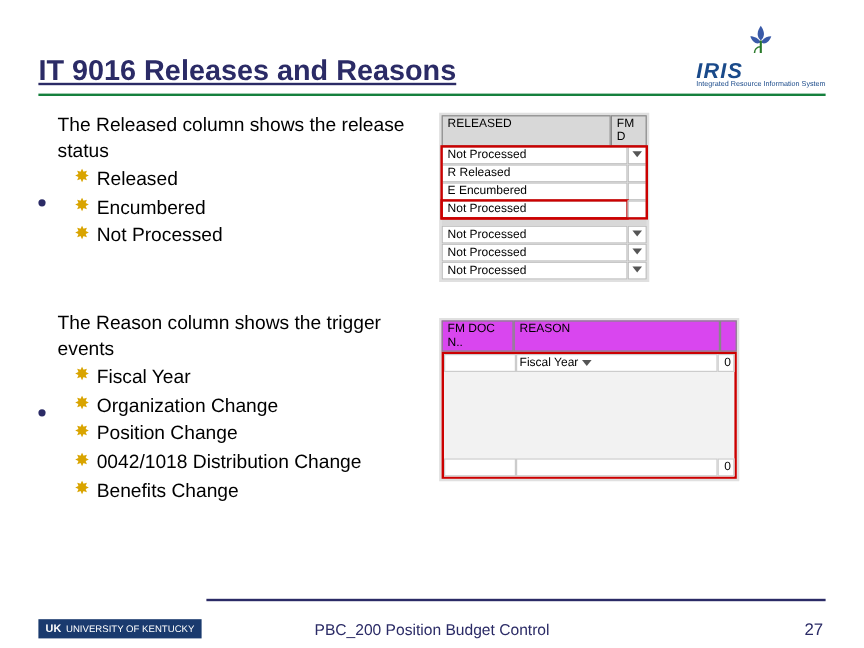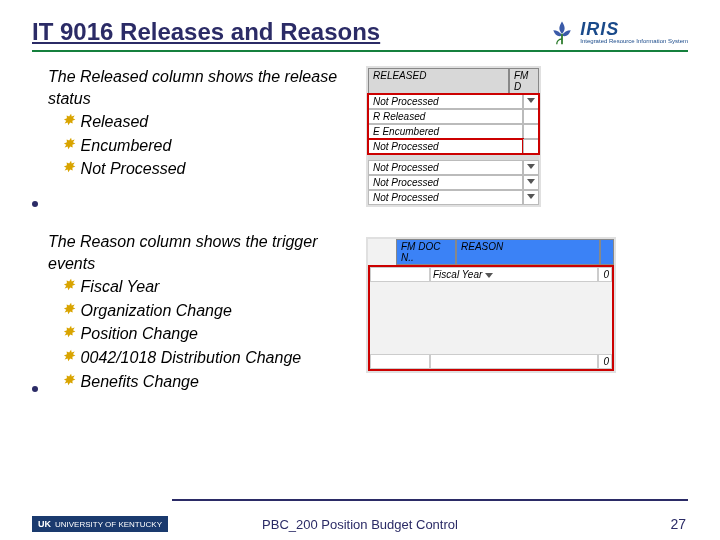--- a/index.html
+++ b/index.html
@@ -1,47 +1,47 @@
 <!DOCTYPE html>
 <html><head>
 <meta charset="utf-8">
 <style>
   * { box-sizing: border-box; margin: 0; padding: 0; }
   html, body { width: 720px; height: 540px; font-family: Verdana, Geneva, sans-serif; background: #fff; color: #000; }
   .slide { position: relative; width: 720px; height: 540px; padding: 18px 32px 0 32px; }
   .title-row { display: flex; align-items: flex-end; justify-content: space-between; border-bottom: 2px solid #15803d; padding-bottom: 4px; margin-bottom: 14px; }
   .title { font-size: 24px; font-weight: bold; color: #2b2b66; text-decoration: underline; text-decoration-color: #2b2b66; }
-  .logo { display: flex; align-items: center; gap: 4px; }
+  .logo { display: flex; align-items: center; gap: 4px; flex-direction: column; }
   .logo-mark { width: 28px; height: 28px; }
   .logo-text { display: flex; flex-direction: column; line-height: 1; }
   .logo-iris { font-size: 18px; font-weight: bold; color: #1a4a8a; letter-spacing: 1px; font-style: italic; }
   .logo-sub { font-size: 6px; color: #1a4a8a; }
   .content { display: flex; flex-direction: column; gap: 24px; }
-  .point { display: flex; align-items: flex-end; gap: 10px; font-style: italic; }
+  .point { display: flex; align-items: center; gap: 10px; }
   .dot { width: 6px; height: 6px; border-radius: 50%; background: #2b2b66; margin-top: 8px; flex-shrink: 0; }
   .point-body { display: flex; gap: 18px; align-items: flex-start; }
   .point-text { width: 300px; font-size: 16px; line-height: 1.35; }
   .point-lead { font-weight: normal; }
   .sub-list { margin-top: 2px; }
   .sub-item { display: flex; align-items: flex-start; gap: 6px; padding-left: 14px; margin-top: 2px; }
   .star { color: #d9a400; font-size: 15px; line-height: 1.2; flex-shrink: 0; }
   .sub-label { font-size: 16px; }
   
   .panel { border: 2px solid #e0e0e0; background: #f2f2f2; font-family: "MS Sans Serif", Tahoma, sans-serif; font-size: 10px; color: #000; }
   .panel1 { width: 175px; }
   .panel1 .hdrcell { background: #d8d8d8; border: 1px solid #888; padding: 1px 4px; font-size: 10px; }
   .panel1 .row { display: flex; }
   .panel1 .cell { border: 1px solid #bbb; padding: 1px 4px; flex: 1; background: #fff; font-size: 10px; white-space: nowrap; overflow: hidden; }
   .panel1 .iconcell { width: 16px; flex: none; text-align: center; background: #fff; border: 1px solid #bbb; font-size: 9px; }
   .panel1 .hdrrow { display: flex; }
   .panel1 .hl-red { outline: 2px solid #c00; outline-offset: -1px; }
   .panel1 .sel { background: #dce6f0; }
   .gap { height: 6px; background: #d8d8d8; }
   .panel2 { width: 250px; margin-top: 6px; }
-  .panel2 .hdrrow { display: flex; background: #3b82f6; margin-left: 28px; }
+  .panel2 .hdrrow { display: flex; background: #d946ef; }
   .panel2 .hdrcell { border: 1px solid #888; padding: 1px 4px; font-size: 10px; }
   .panel2 .body { border: 2px solid #c00; }
   .panel2 .row { display: flex; background: #fff; }
   .panel2 .c1 { width: 60px; border: 1px solid #ccc; padding: 1px 2px; font-size: 10px; white-space: nowrap; overflow: hidden; }
   .panel2 .c2 { flex: 1; border: 1px solid #ccc; padding: 1px 2px; font-size: 10px; white-space: nowrap; overflow: hidden; position: relative; }
   .panel2 .c3 { width: 14px; border: 1px solid #ccc; padding: 1px 2px; font-size: 10px; text-align: right; }
   .panel2 .dd-pad { height: 72px; }
   .footer { position: absolute; left: 0; right: 0; bottom: 8px; display: flex; align-items: center; }
   .uk-badge { margin-left: 32px; background: #1a3a6e; color: #fff; font-size: 8px; padding: 3px 6px; display: flex; align-items: center; gap: 4px; margin-top: 36px; }
   .uk-mono { font-weight: bold; font-size: 9px; }

